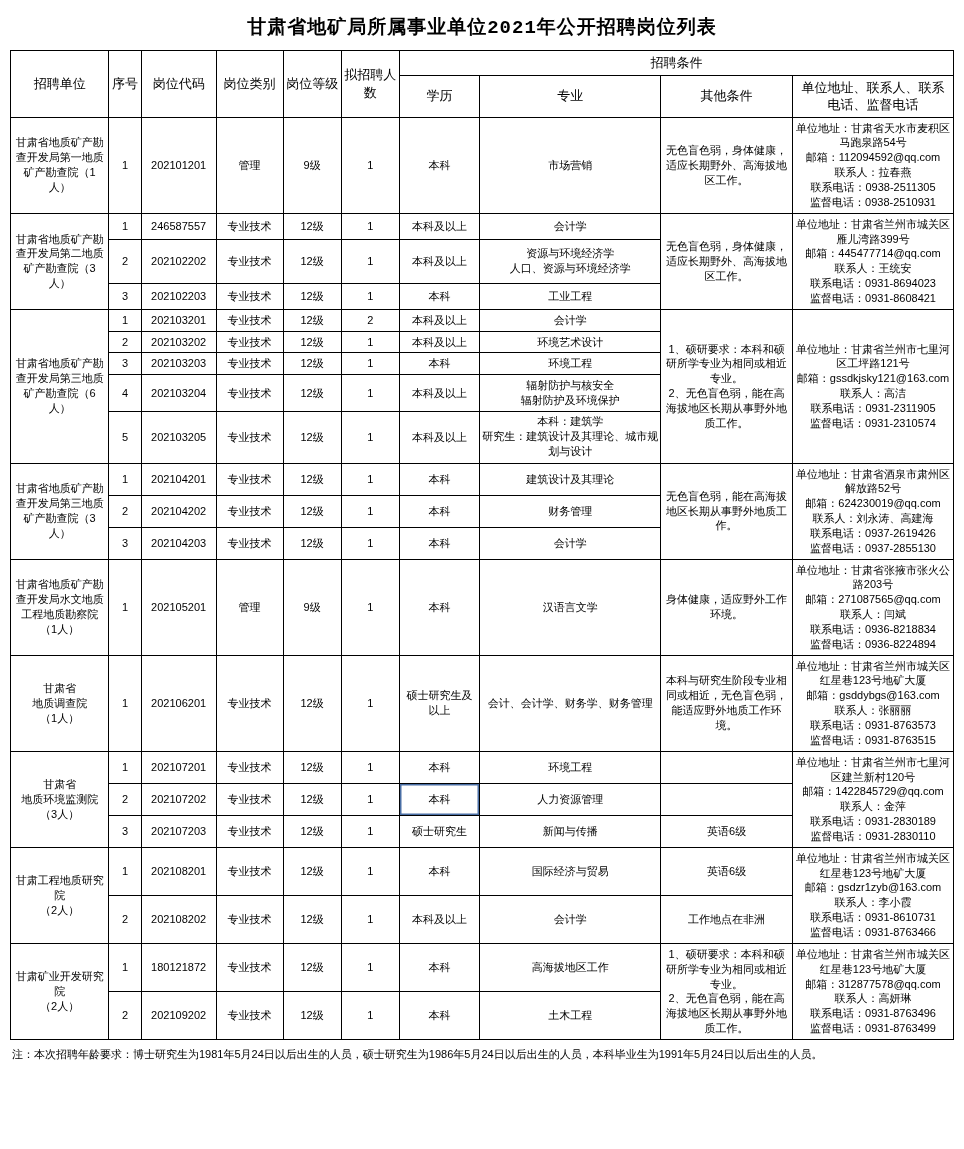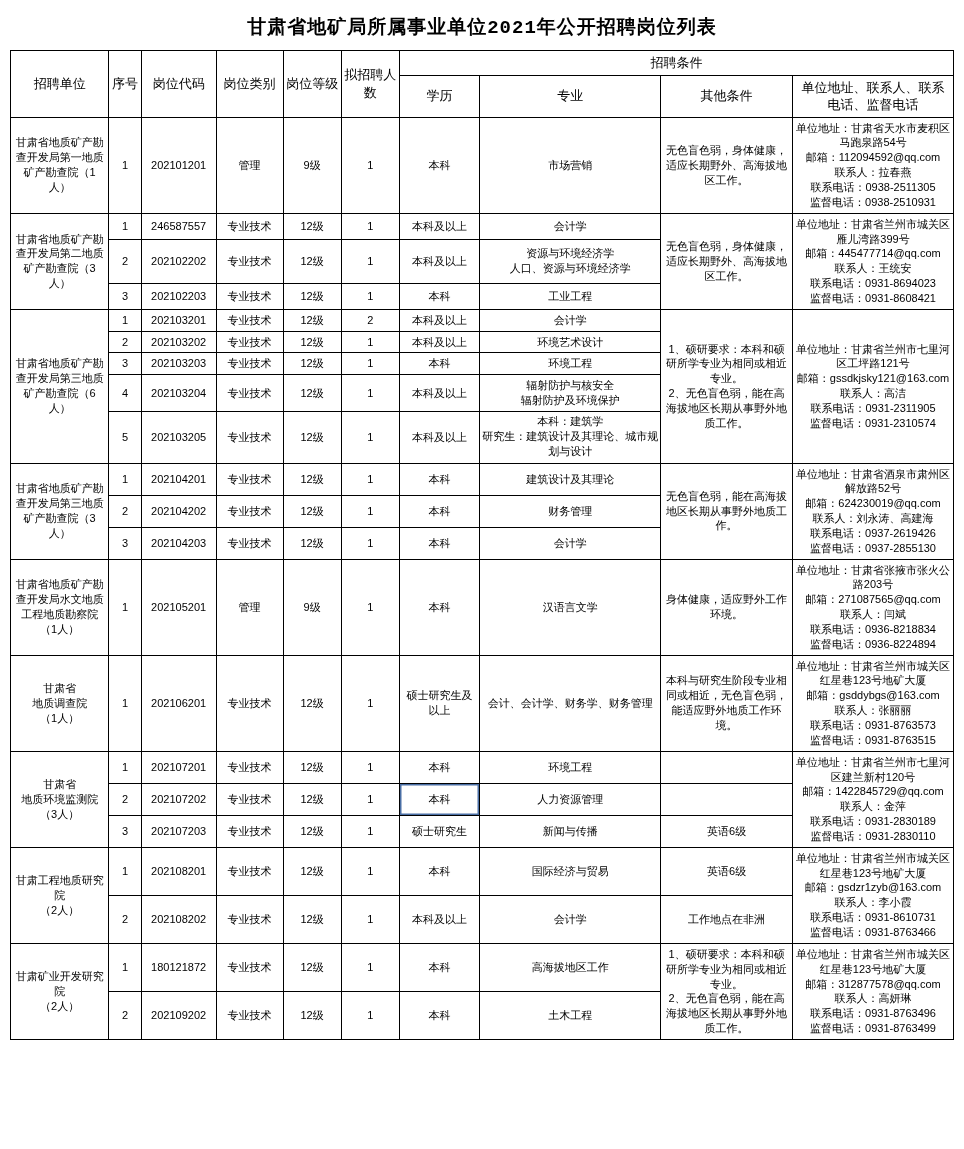--- a/index.html
+++ b/index.html
@@ -342,14 +342,15 @@
           <td>202109202</td>
           <td>专业技术</td>
           <td>12级</td>
           <td>1</td>
           <td class="edu-cell">本科</td>
           <td class="major-cell">土木工程</td>
         </tr>
       </tbody>
   </table>
 
+  <div class="footnote">注：本次招聘年龄要求：博士研究生为1981年5月24日以后出生的人员，硕士研究生为1986年5月24日以后出生的人员，本科毕业生为1991年5月24日以后出生的人员。</div>
 
 </div>
 
 </body></html>

